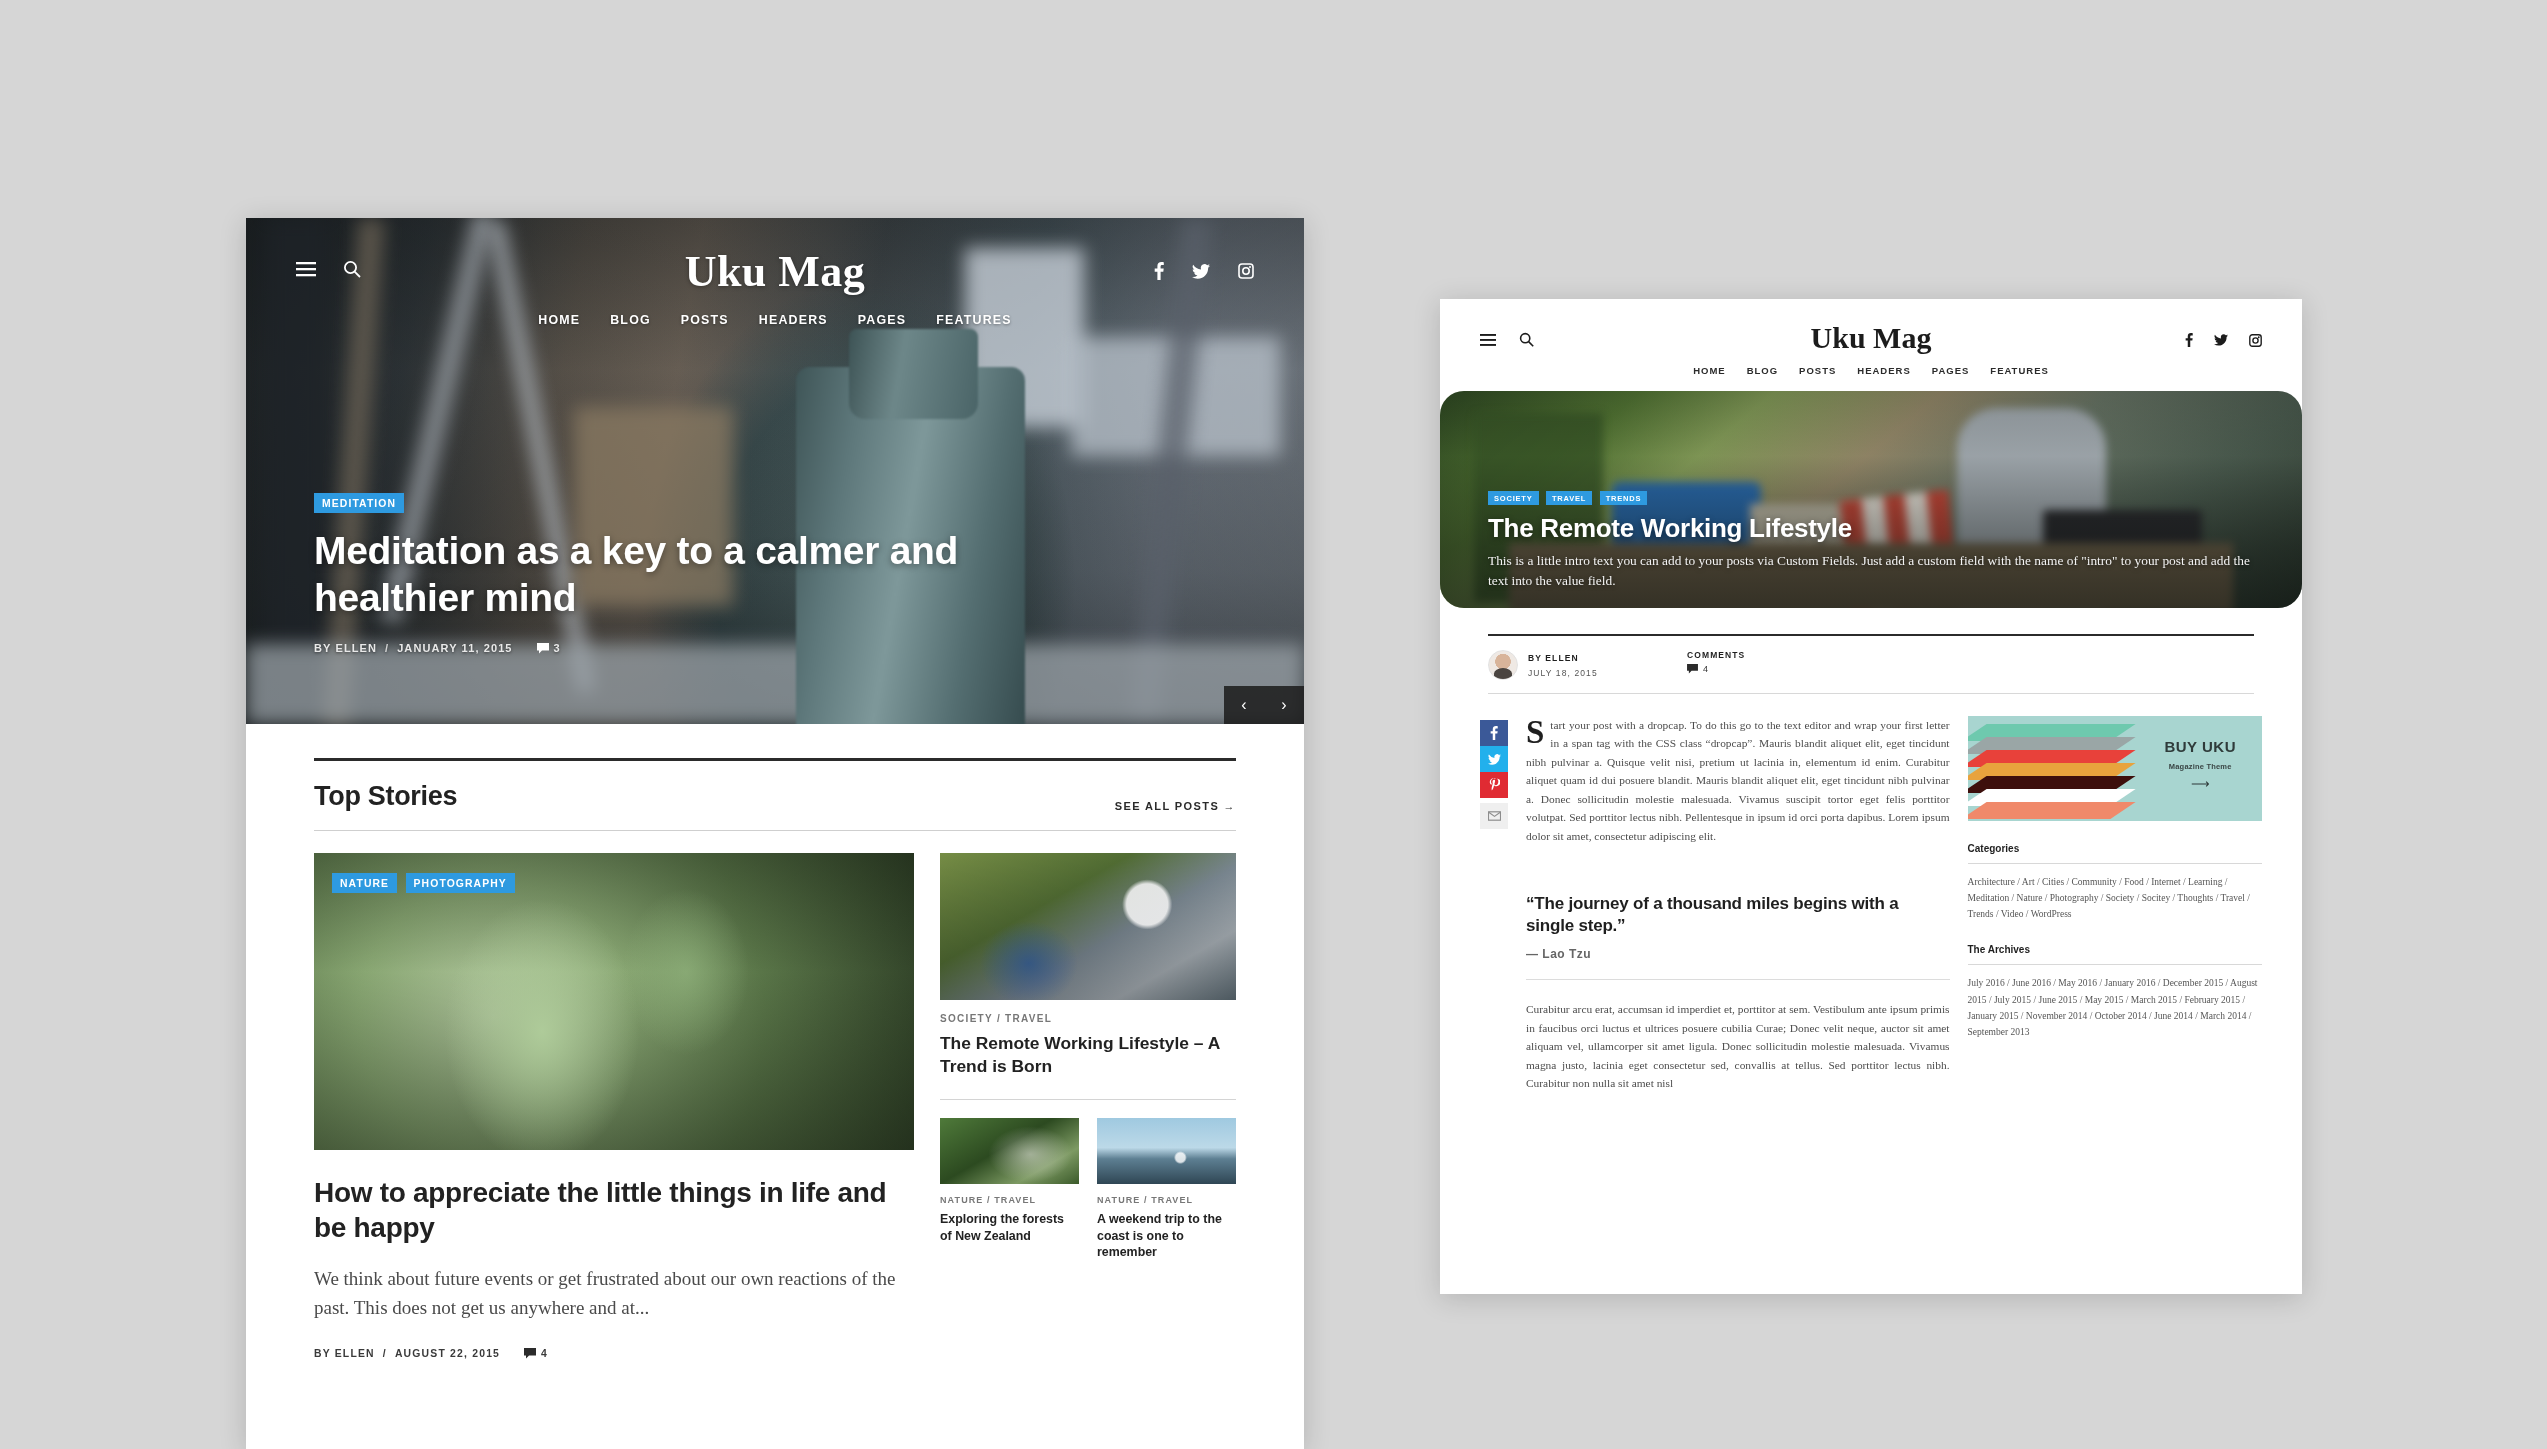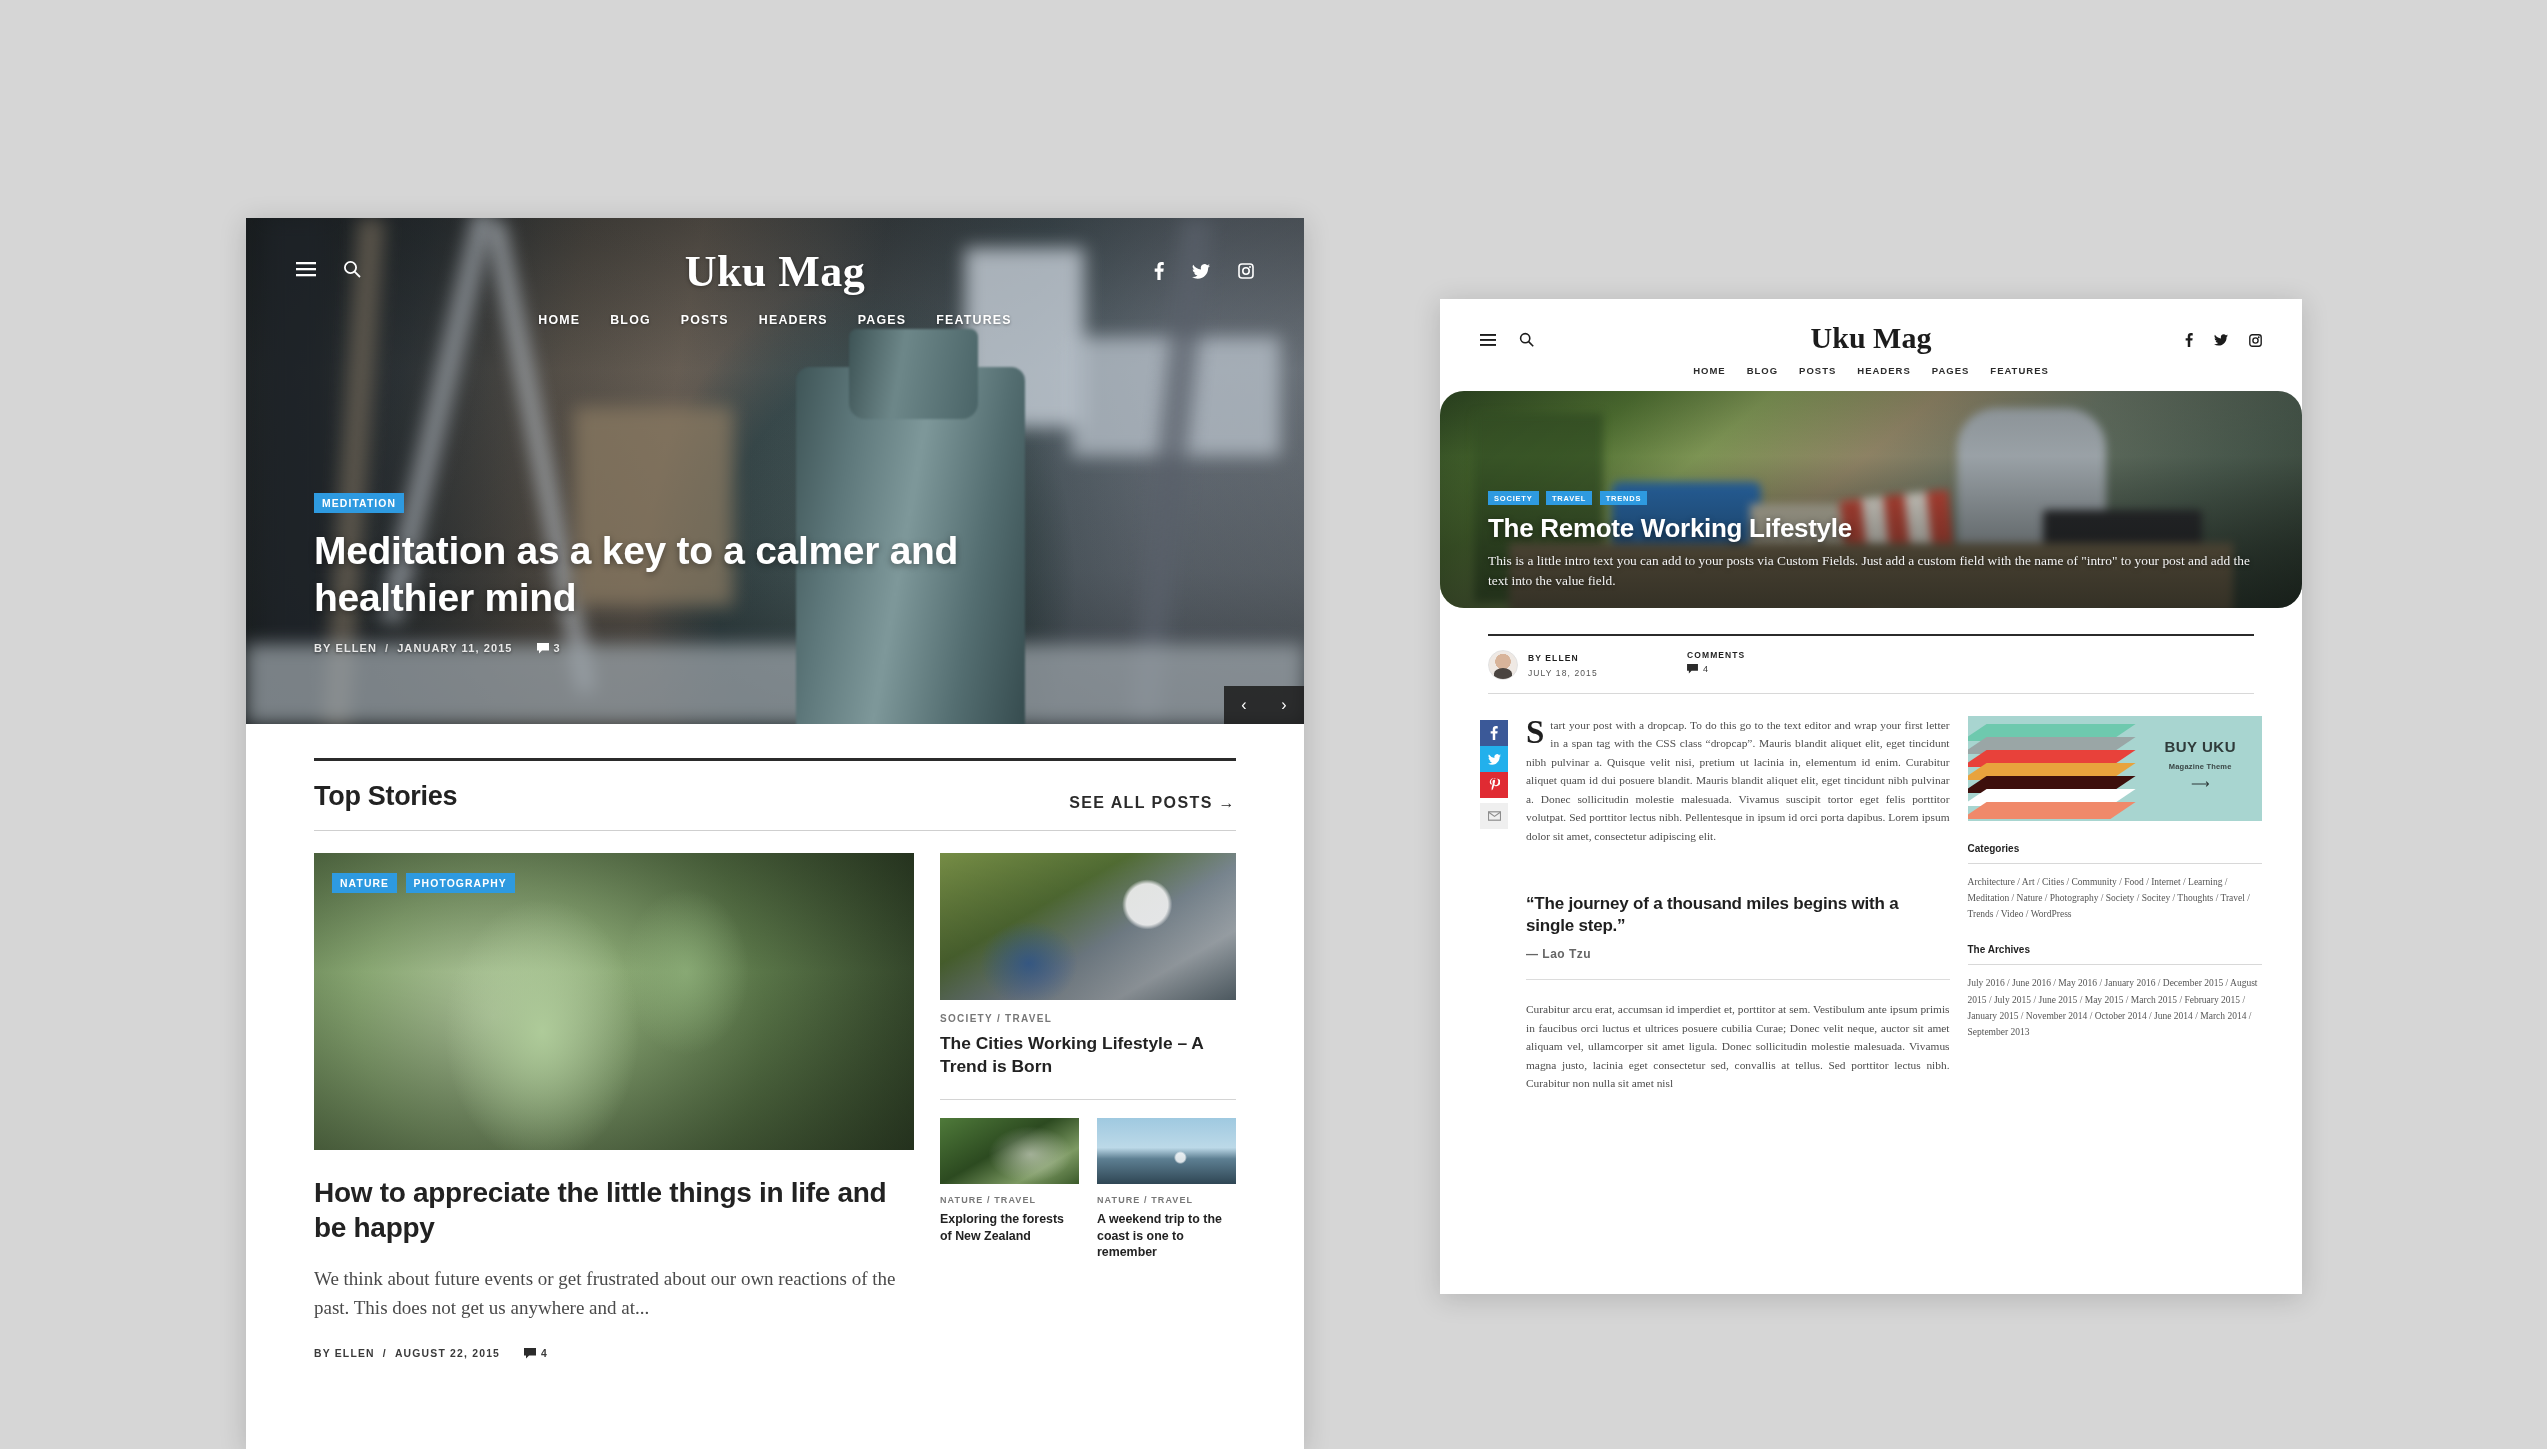--- a/index.html
+++ b/index.html
@@ -151,21 +151,21 @@
 
   
   .ts-wrap { padding: 34px 68px 0; }
   .ts-head {
     border-top: 3px solid #2b2b2b;
     border-bottom: 1px solid #cfcfcf;
     padding: 20px 0 18px;
     display: flex; align-items: flex-end; justify-content: space-between;
   }
   .ts-title { font-size: 27px; font-weight: bold; color: #222; letter-spacing: -0.3px; }
-  .ts-all { font-size: 16px; font-weight: bold; letter-spacing: 1.4px; color: #2b2b2b; text-decoration: none; }
+  .ts-all { font-size: 11px; font-weight: bold; letter-spacing: 1.4px; color: #2b2b2b; text-decoration: none; }
 
   .ts-grid { display: flex; gap: 26px; margin-top: 22px; }
   .ts-main { width: 617px; }
   .ts-main-img {
     position: relative;
     height: 297px;
     background:
       radial-gradient(circle at 30% 55%, #b9cfa5 0%, #8fae78 30%, #5d7a4b 60%, #2e3f26 100%),
       linear-gradient(160deg,#6f8a57,#2b3a22);
     overflow: hidden;
@@ -468,21 +468,21 @@
               </svg>
             <span>4</span>
           </span>
         </div>
       </div>
 
       <div class="ts-side">
         <div>
           <div class="ts-side-top-img"></div>
           <div class="side-cats">SOCIETY  /  TRAVEL</div>
-          <div class="side-title">The Cities Working Lifestyle – A Trend is Born</div>
+          <div class="side-title">The Remote Working Lifestyle – A Trend is Born</div>
         </div>
         <div class="ts-side-divider"></div>
 
 
         <div class="mini-grid">
           <div class="mini">
             <div class="mini-img m3"></div>
             <div class="mini-cats">NATURE  /  TRAVEL</div>
             <div class="mini-title">Exploring the forests of New Zealand</div>
           </div>

